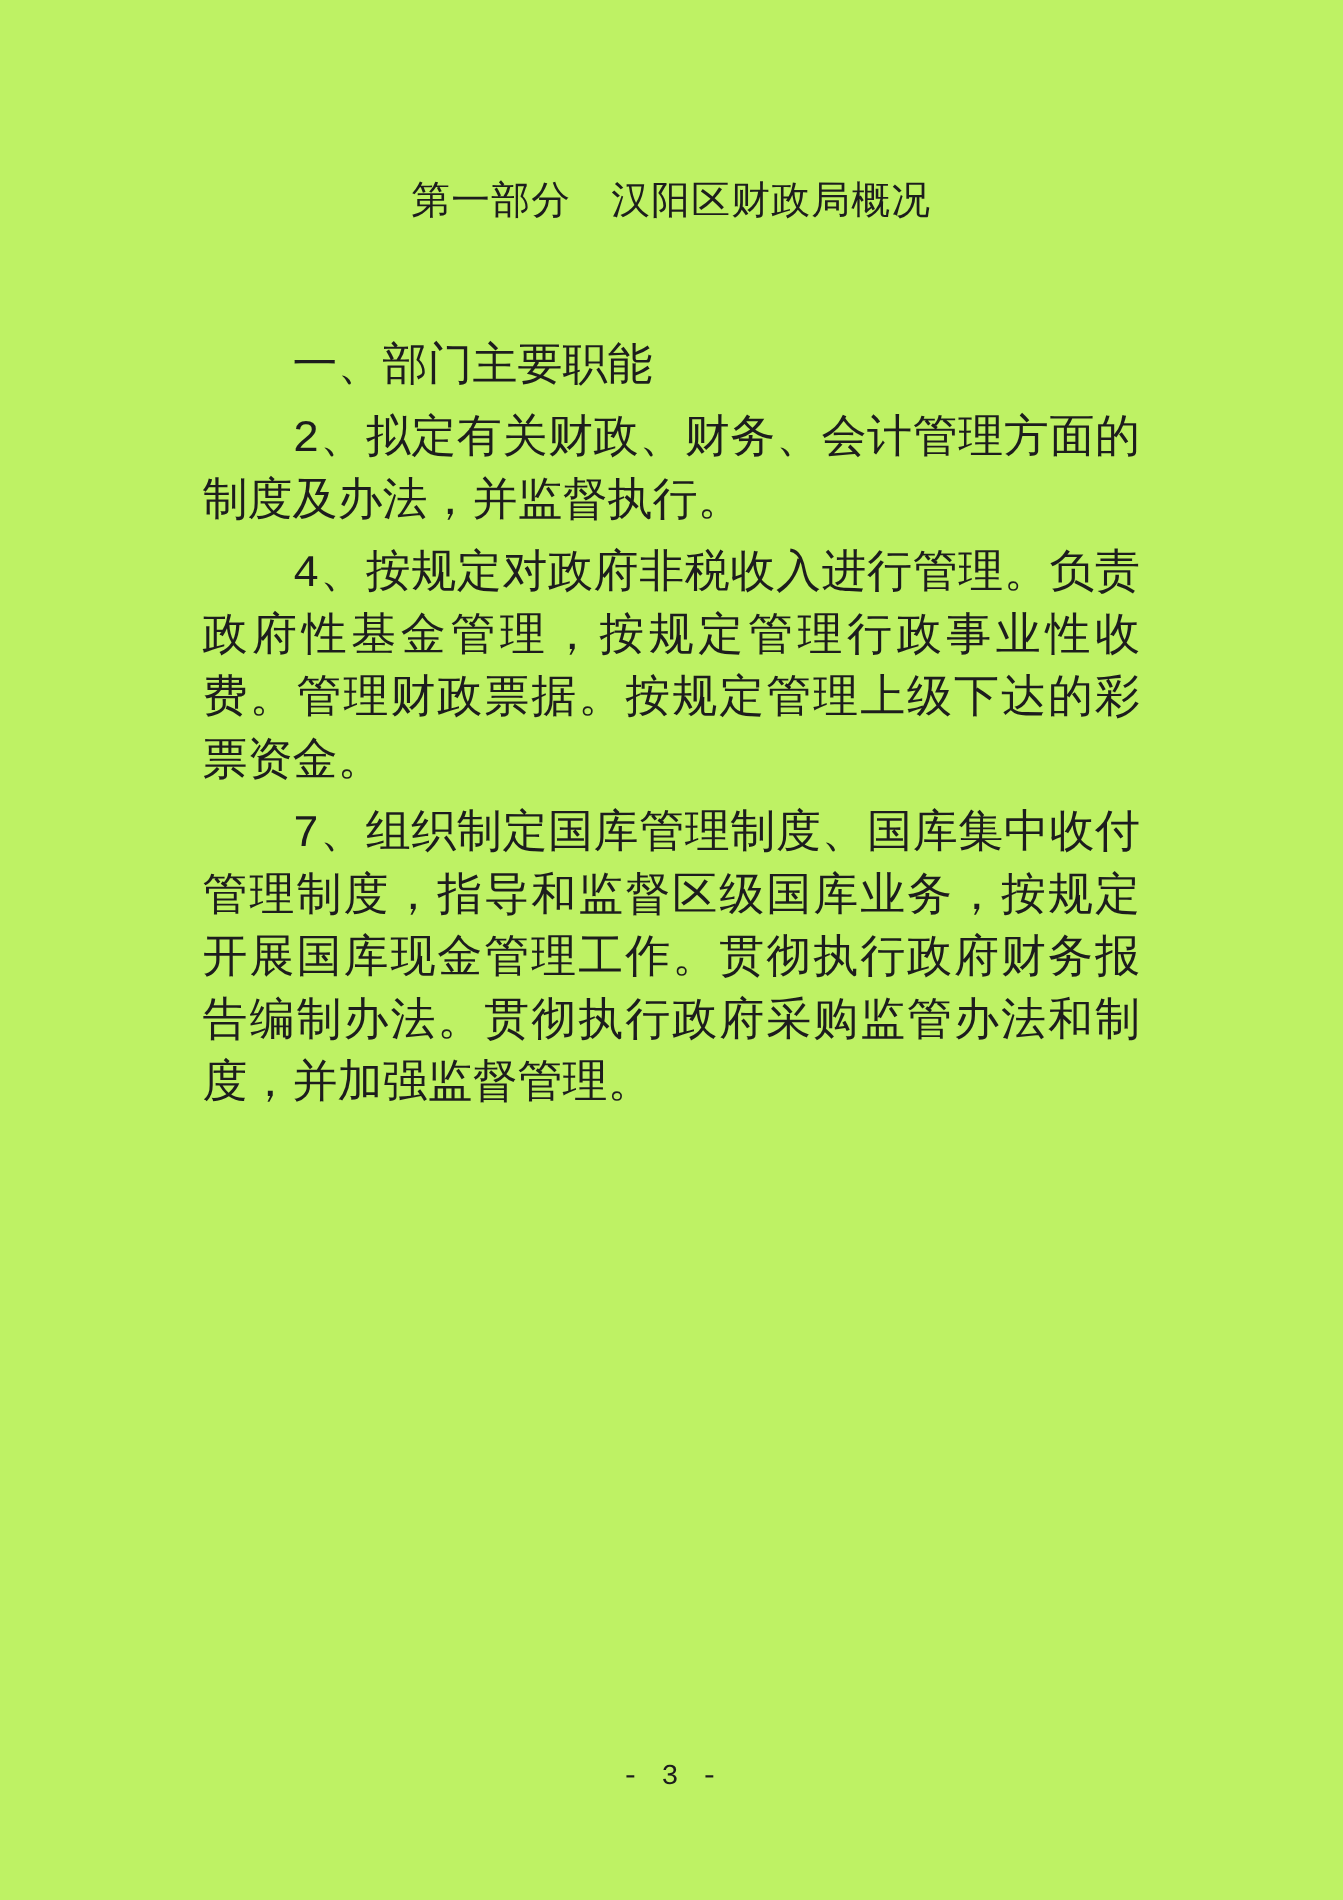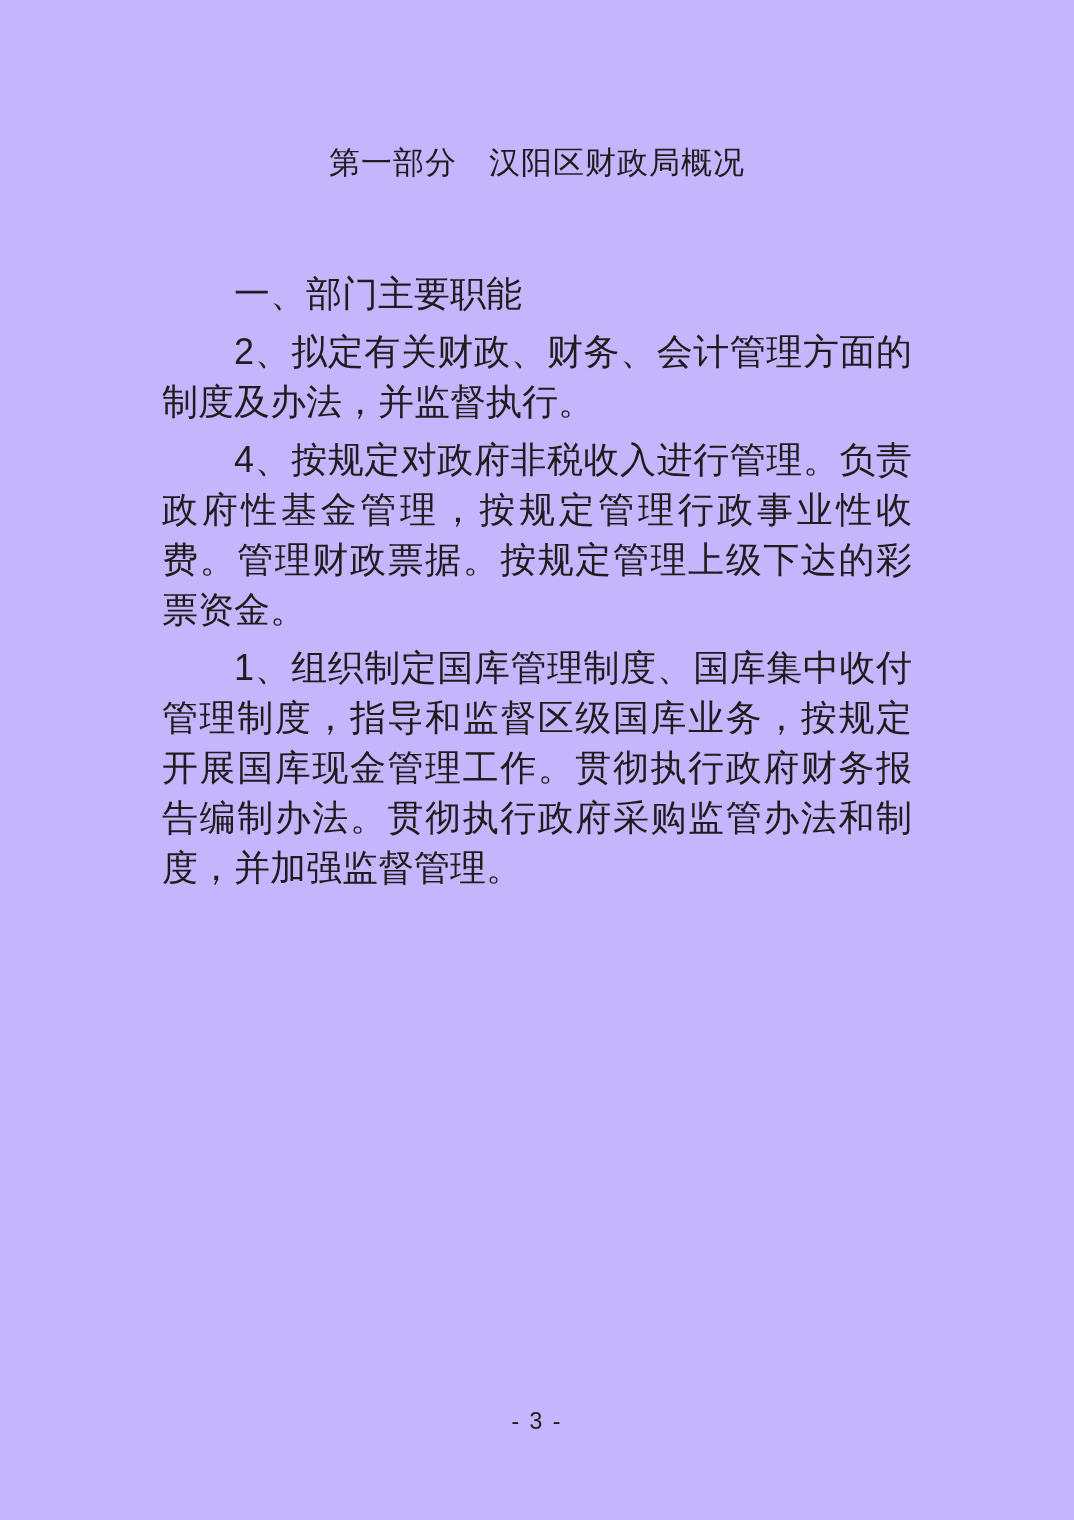--- a/index.html
+++ b/index.html
@@ -4,23 +4,23 @@
 <style>
   html, body {
     margin: 0;
     padding: 0;
     background: #ffffff;
   }
   .page {
     position: relative;
     width: 1074px;
     height: 1520px;
-    background: #c4b5fd;
+    background: #bef264;
     overflow: hidden;
-    font-family: Liberation Sans, sans-serif;
+    font-family: Liberation Mono, monospace;
     color: #1d1d1d;
   }
   .content {
     position: absolute;
     left: 162px;
     top: 143px;
     width: 750px;
   }
   .doc-title {
     margin: 0 0 86px 0;
@@ -54,17 +54,17 @@
 </head>
 <body>
 
 <div class="page">
   <div class="content">
     <h1 class="doc-title">第一部分　汉阳区财政局概况</h1>
     <div class="body-text">
       <p>一、部门主要职能</p>
       <p>2、拟定有关财政、财务、会计管理方面的制度及办法，并监督执行。</p>
       <p>4、按规定对政府非税收入进行管理。负责政府性基金管理，按规定管理行政事业性收费。管理财政票据。按规定管理上级下达的彩票资金。</p>
-      <p>1、组织制定国库管理制度、国库集中收付管理制度，指导和监督区级国库业务，按规定开展国库现金管理工作。贯彻执行政府财务报告编制办法。贯彻执行政府采购监管办法和制度，并加强监督管理。</p>
+      <p>7、组织制定国库管理制度、国库集中收付管理制度，指导和监督区级国库业务，按规定开展国库现金管理工作。贯彻执行政府财务报告编制办法。贯彻执行政府采购监管办法和制度，并加强监督管理。</p>
     </div>
   </div>
   <div class="page-footer">- 3 -</div>
 </div>
 
 </body></html>

